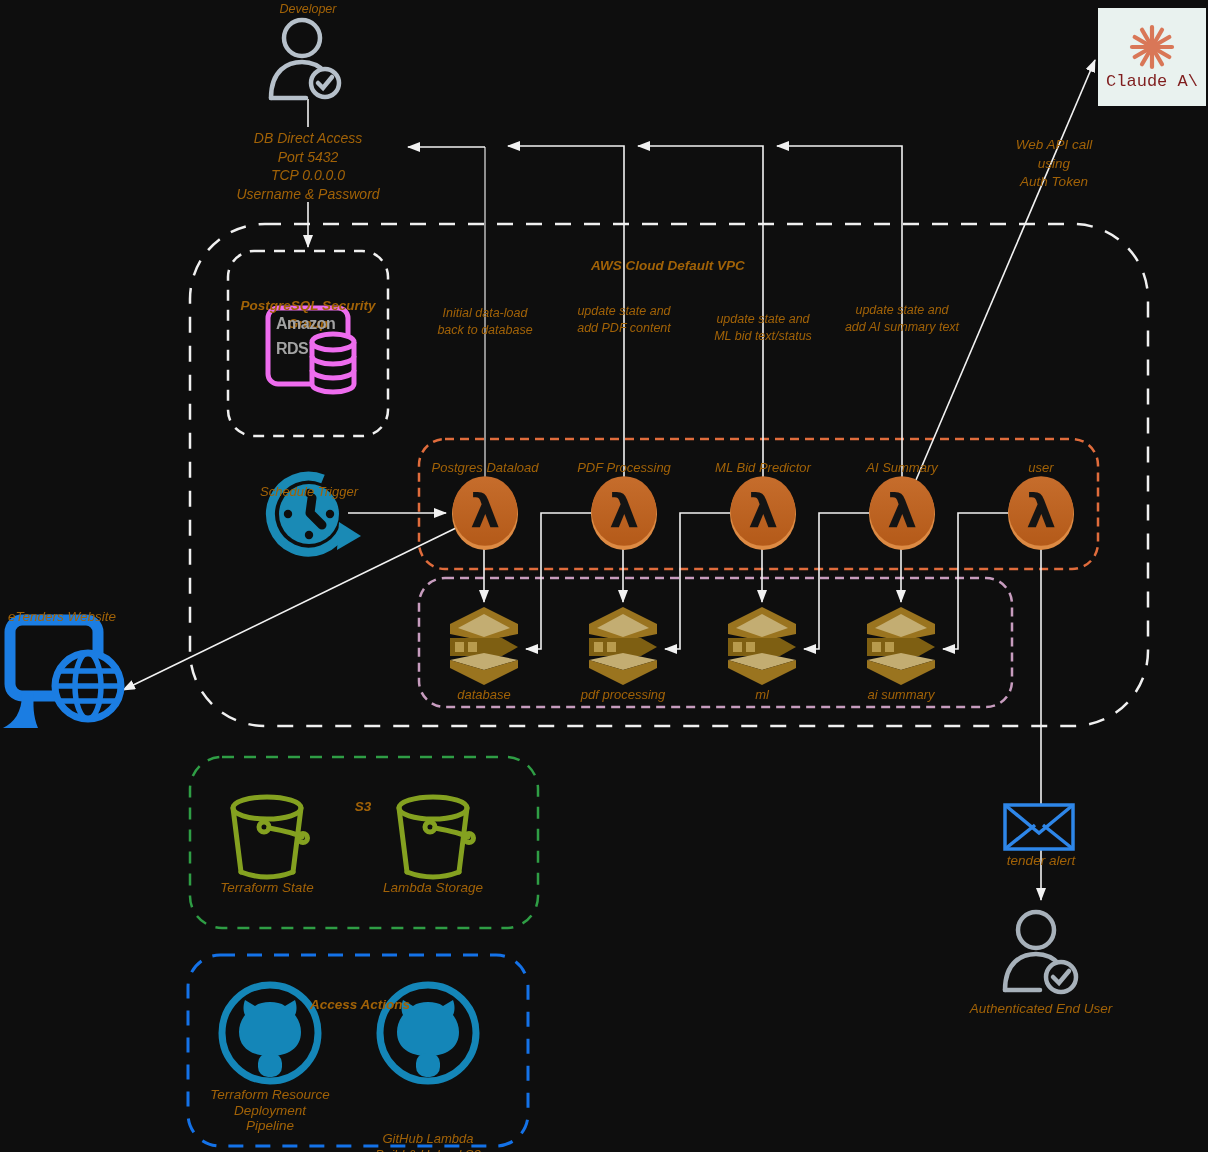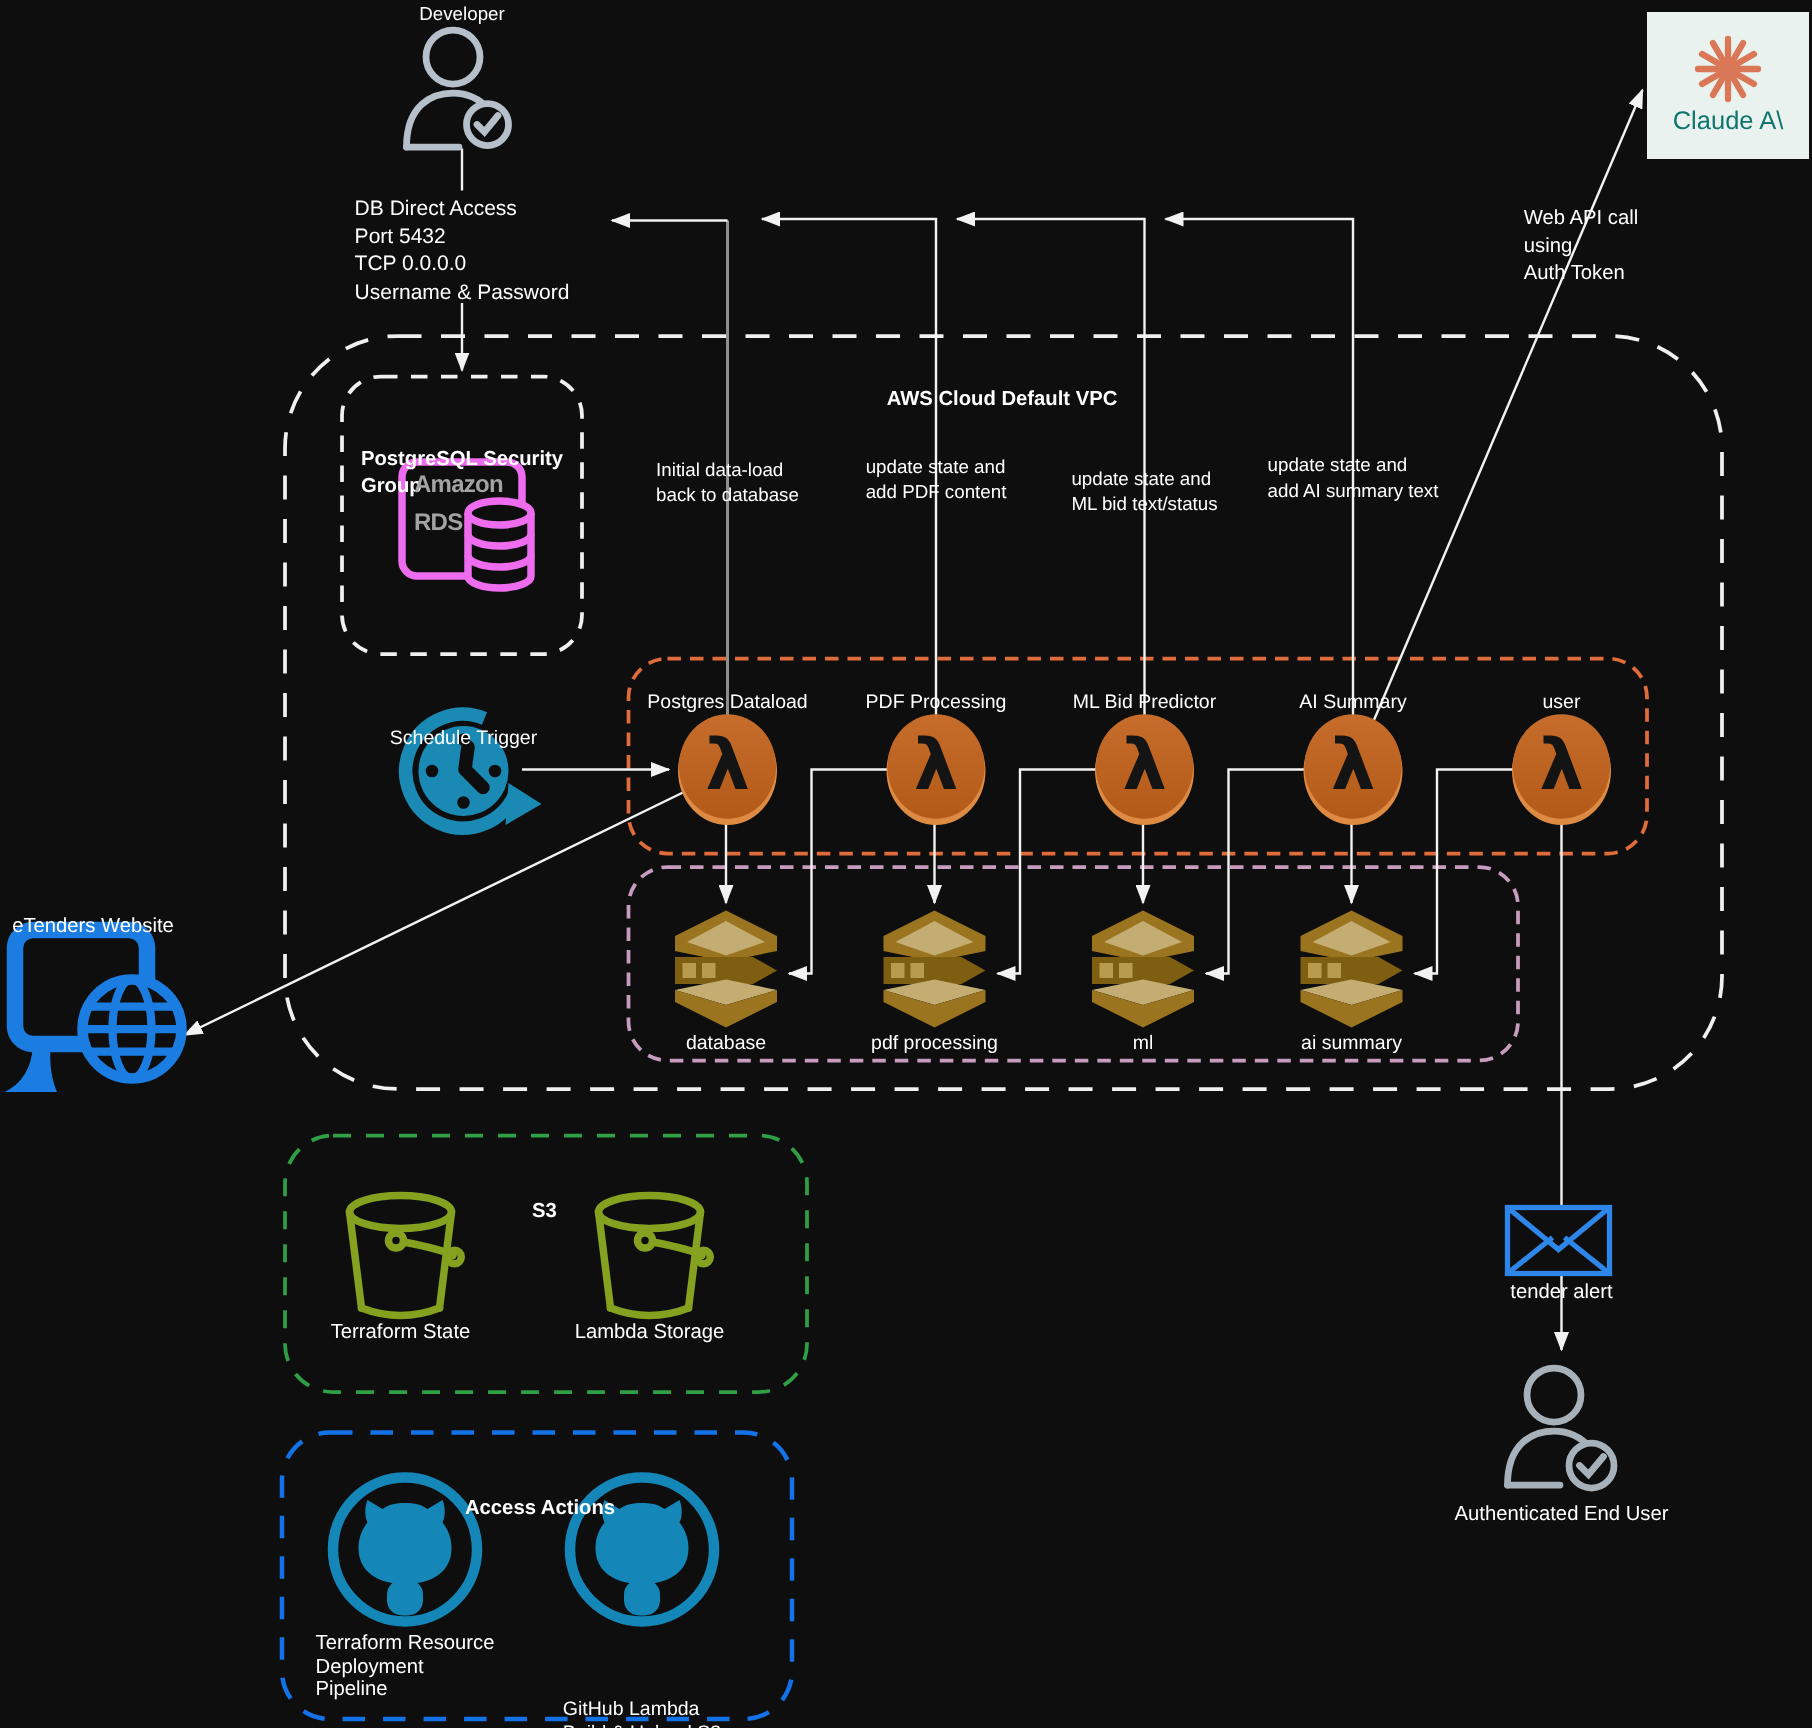--- a/index.html
+++ b/index.html
@@ -1,30 +1,30 @@
 <!DOCTYPE html>
 <html><head>
 <meta charset="utf-8">
 <style>
   html,body{margin:0;padding:0;background:#0e0e0e;}
   #canvas{position:relative;width:1208px;height:1152px;background:#0e0e0e;overflow:hidden;
           font-family:"Liberation Sans",sans-serif;color:#fff;}
   #wires{position:absolute;left:0;top:0;width:1208px;height:1152px;}
-  .lbl{position:absolute;transform:translateX(-50%);white-space:pre-line;
-       font-size:13px;line-height:16.5px;color:#ffffff;}
+  .lbl{position:absolute;transform:translateX(-50%);text-align:center;white-space:pre-line;
+       font-size:13px;line-height:16.5px;color:#a16207;font-style:italic;}
   .bold{font-weight:bold;font-size:13.5px;margin-top:35px;}
   .note{font-size:12.5px;line-height:16.5px;}
   .big{font-size:14px;line-height:18.5px;}
   .rds-txt{position:absolute;color:#a3a3a3;font-weight:bold;font-size:16px;line-height:22px;
            letter-spacing:-0.5px;}
   .lam{position:absolute;transform:translate(-50%,-54%);font-family:"DejaVu Sans",sans-serif;
        font-weight:bold;font-size:47px;color:#141414;}
   .claude-box{position:absolute;left:1098px;top:8px;width:108px;height:98px;background:#e9f2ef;
               display:flex;flex-direction:column;align-items:center;justify-content:center;gap:2px;}
-  .claude-word{font-family:Liberation Sans, sans-serif;font-size:17px;color:#0f766e;}
+  .claude-word{font-family:Liberation Mono, monospace;font-size:17px;color:#7f1d1d;}
 </style>
 </head>
 <body>
 
 <div id="canvas">
 
 <svg id="wires" xmlns="http://www.w3.org/2000/svg" width="1208" height="1152" viewBox="0 0 1208 1152">
   <defs>
     <marker id="arr" markerUnits="userSpaceOnUse" markerWidth="14" markerHeight="10" refX="12" refY="5" orient="auto">
       <path d="M0,0 L13,5 L0,10 Z" fill="#f2f2f2"></path>

